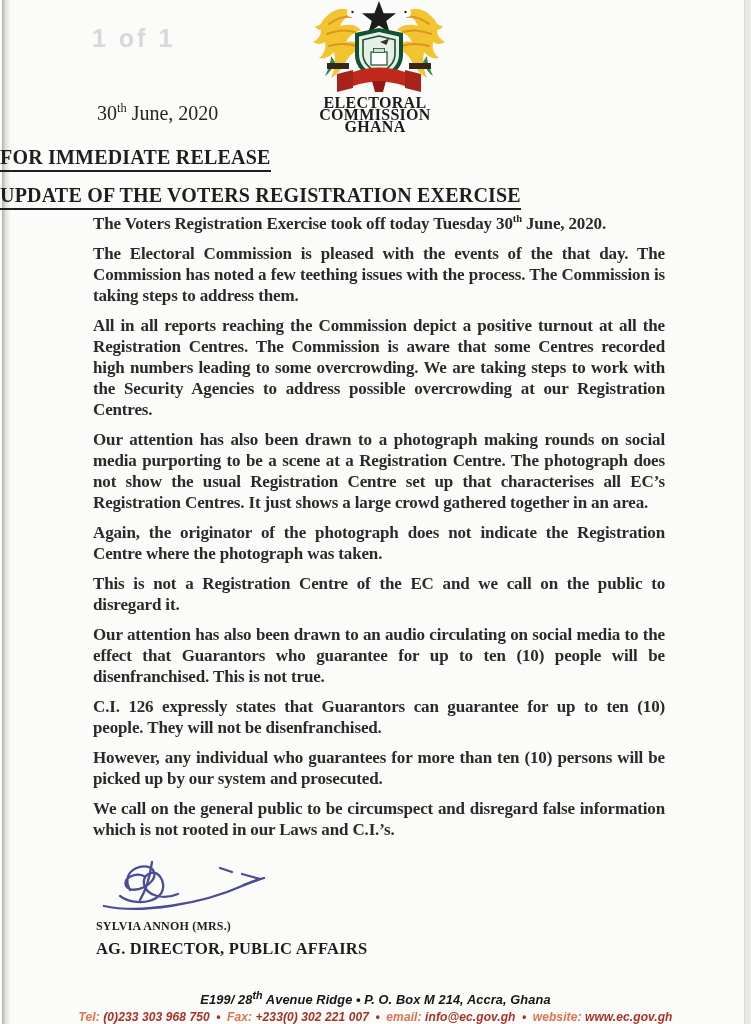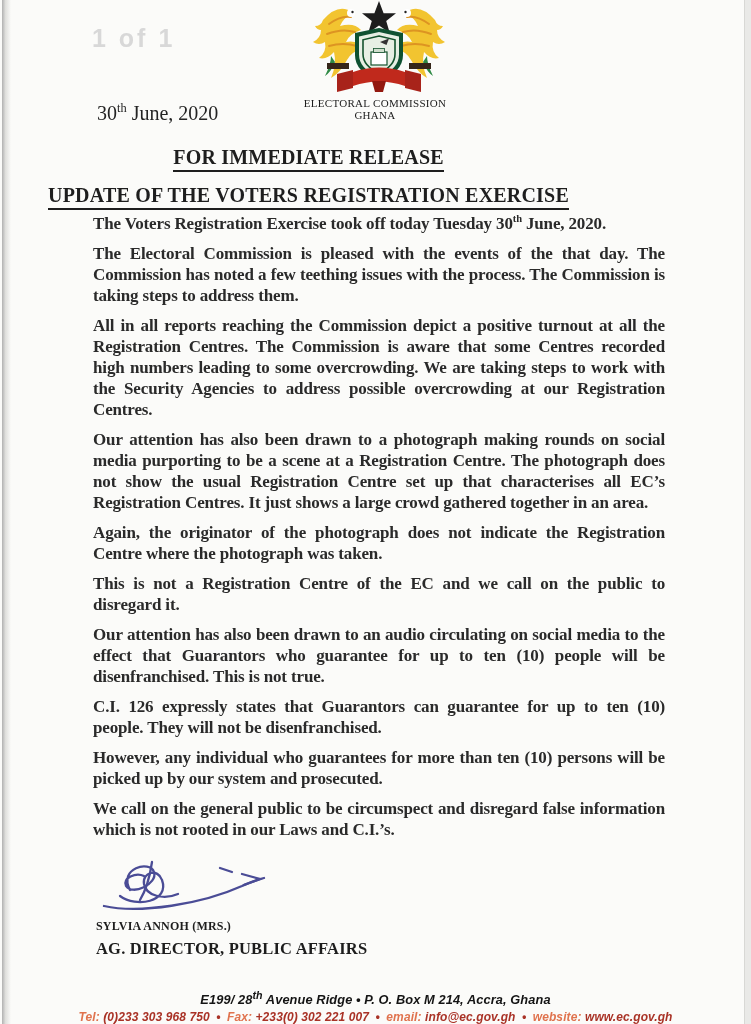--- a/index.html
+++ b/index.html
@@ -43,25 +43,25 @@
   .letter-date{
     position:absolute;left:97px;top:102px;
     font-size:20px;color:#242424;
   }
   .letter-date sup, .p-sup{font-size:.62em;vertical-align:super;line-height:0;}
   .crest{
     position:absolute;left:309px;top:0;width:140px;height:96px;
   }
   .org-name{
     position:absolute;left:289px;top:97px;width:172px;
-    text-align:center;font-weight:400;color:#1c1c1c;
-    font-size:11px;line-height:12px;letter-spacing:.3px;
+    text-align:center;font-weight:700;color:#1c1c1c;
+    font-size:16px;line-height:12px;letter-spacing:.3px;
   }
   .headings{
-    position:absolute;left:0;top:146px;width:617px;text-align:center;
+    position:absolute;left:0;top:146px;width:617px;text-align:left;
   }
   .h-release,.h-title{
     display:inline-block;
     font-weight:700;font-size:20px;color:#1e1e1e;
     border-bottom:2px solid #1e1e1e;padding-bottom:1px;
     letter-spacing:.2px;white-space:nowrap;
   }
   .h-title-wrap{margin-top:12px;}
   .body-text{
     position:absolute;left:93px;top:213px;width:572px;

